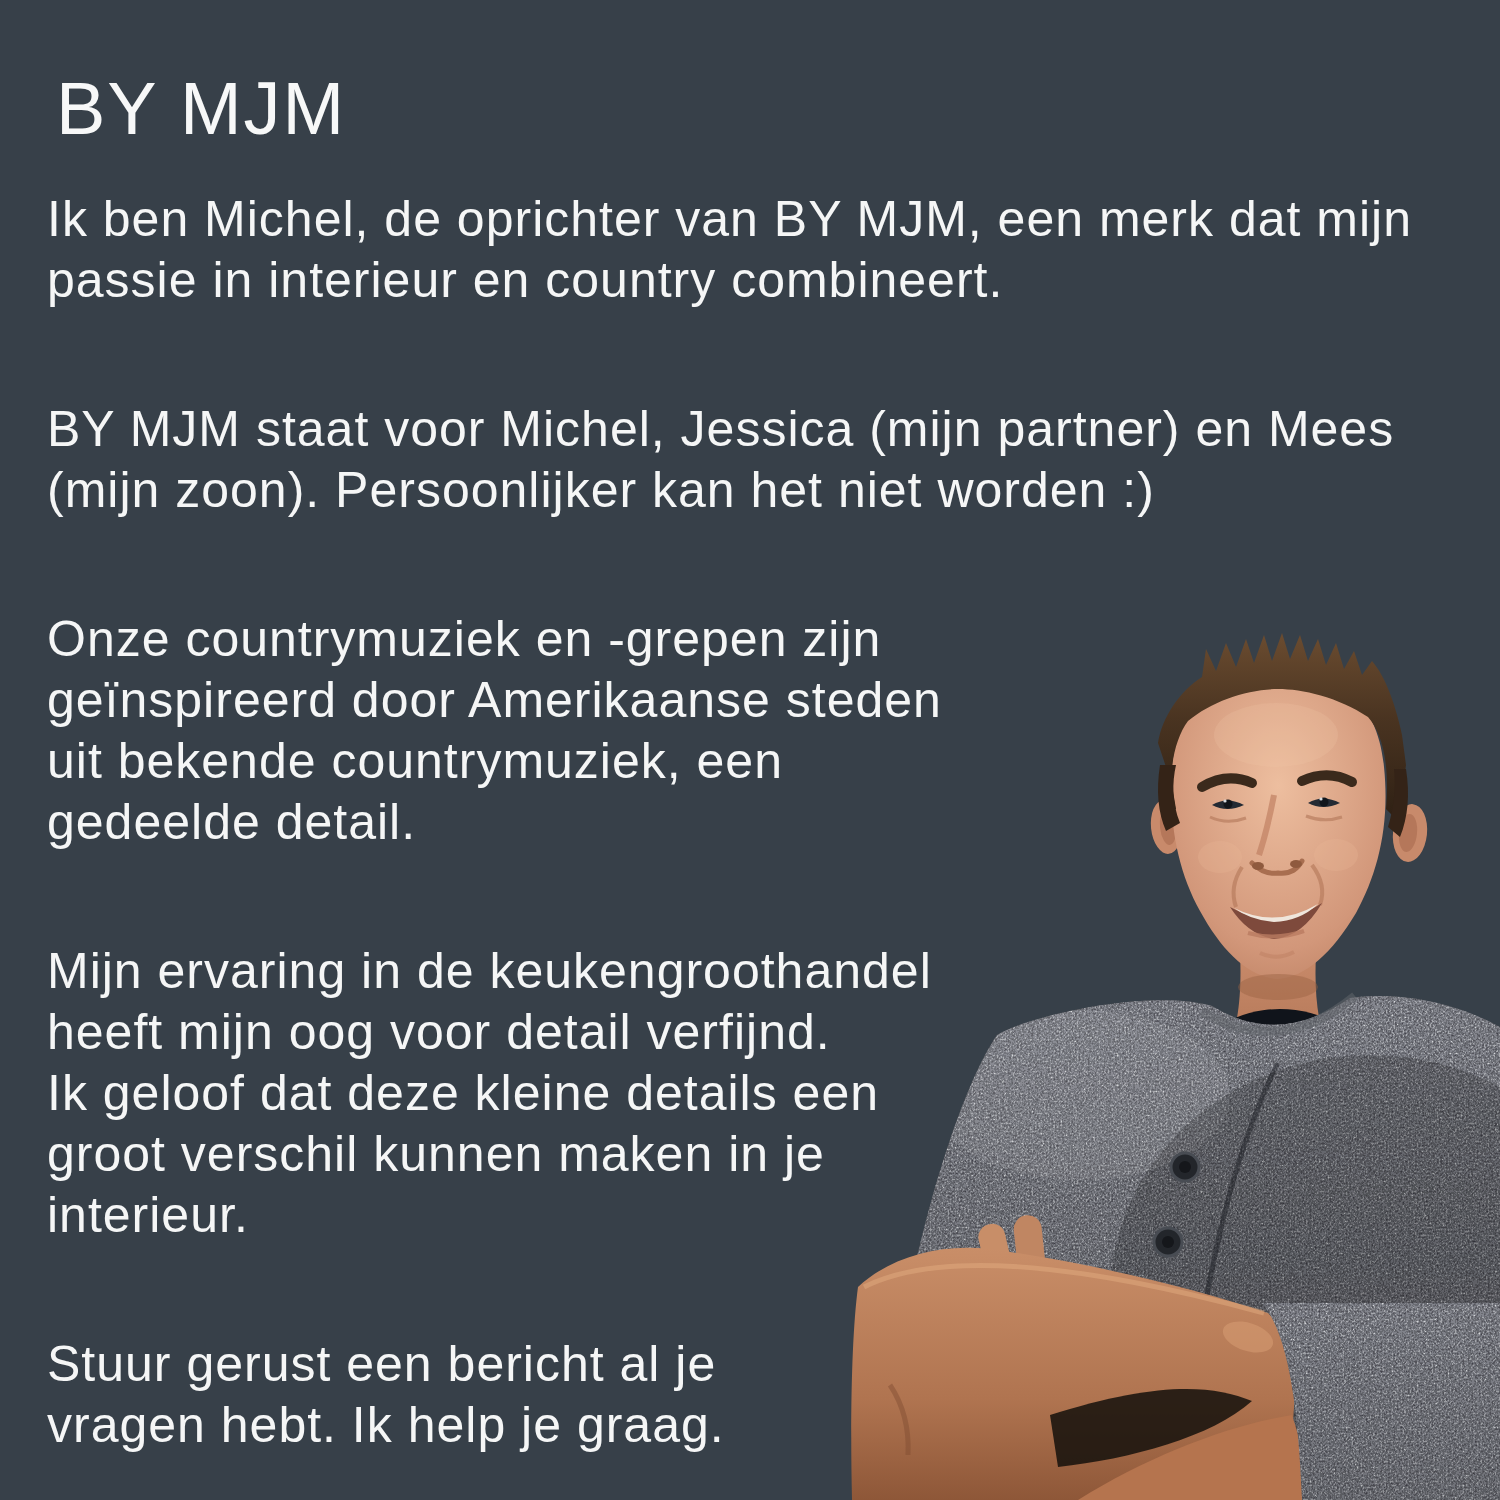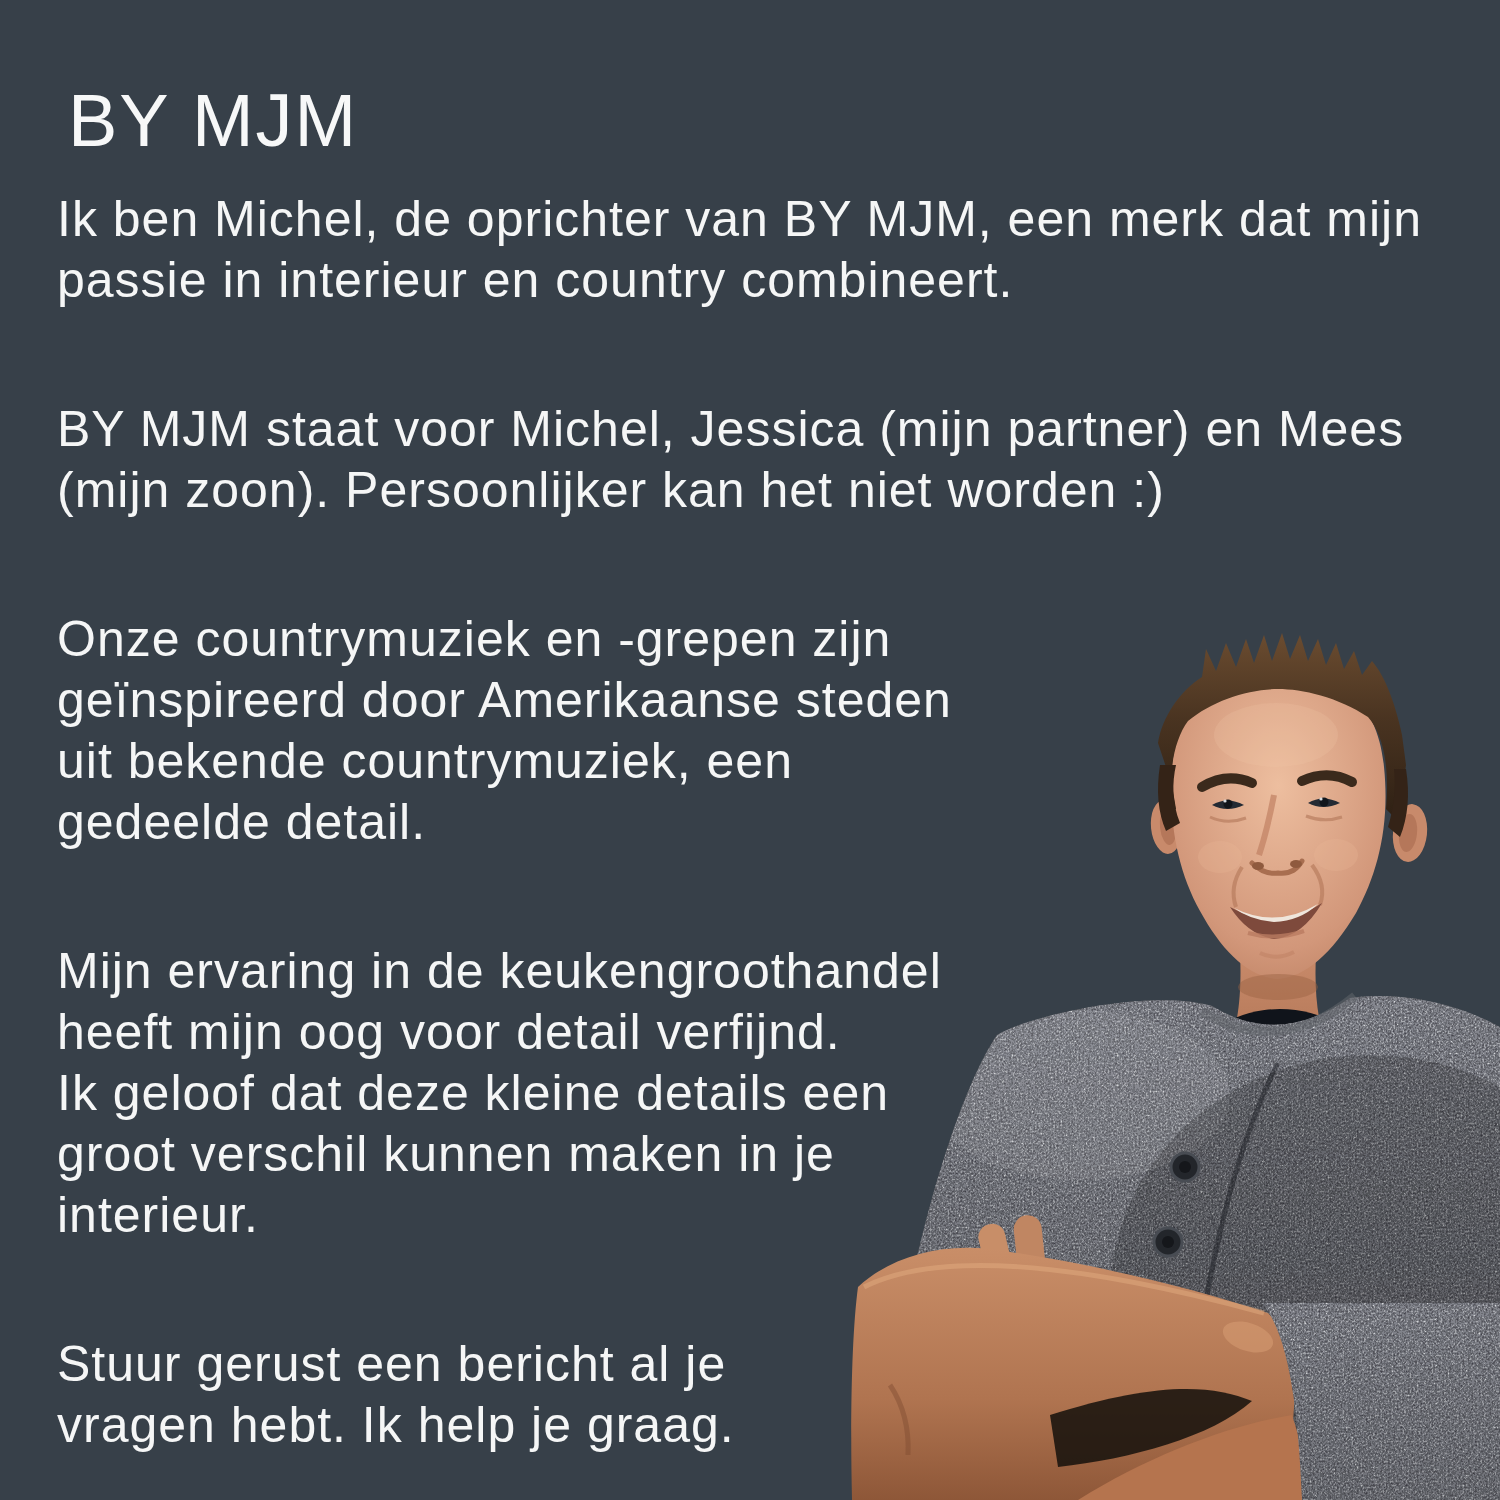--- a/index.html
+++ b/index.html
@@ -3,25 +3,25 @@
 <meta charset="utf-8">
 <style>
   html,body{margin:0;padding:0;}
   body{
     width:1500px;height:1500px;position:relative;overflow:hidden;
     background:#374049;
     font-family:"Liberation Sans", sans-serif;
   }
   .canvas{position:absolute;inset:0;}
   .title{
-    position:absolute;left:56px;top:68px;margin:12px;
+    position:absolute;left:56px;top:68px;margin:0;
     font-size:74px;font-weight:400;letter-spacing:2px;line-height:1.1;
     color:#F7F8F8;
   }
-  .paragraphs{position:absolute;left:57px;top:189px;width:1400px;}
+  .paragraphs{position:absolute;left:47px;top:189px;width:1400px;}
   .para{margin:0 0 88px 0;}
   .para:last-child{margin-bottom:0;}
   .line{
     display:block;white-space:nowrap;
     font-size:50px;line-height:61px;font-weight:400;letter-spacing:1px;
     color:#F5F6F6;
   }
   .portrait{
     position:absolute;left:850px;top:615px;width:650px;height:885px;margin:0;
   }

